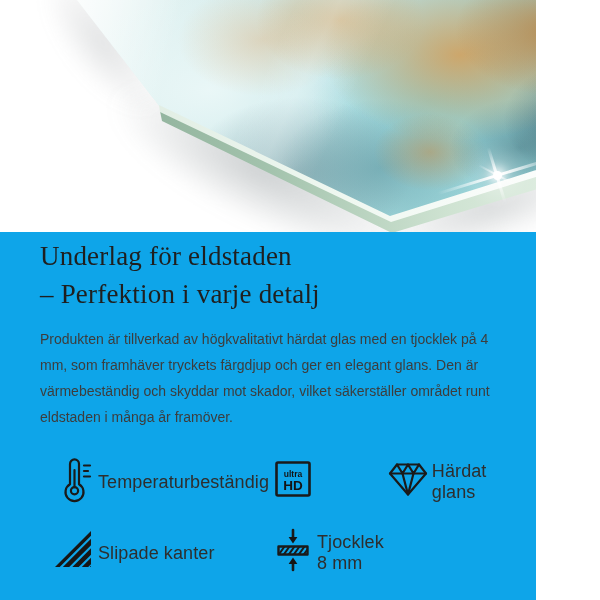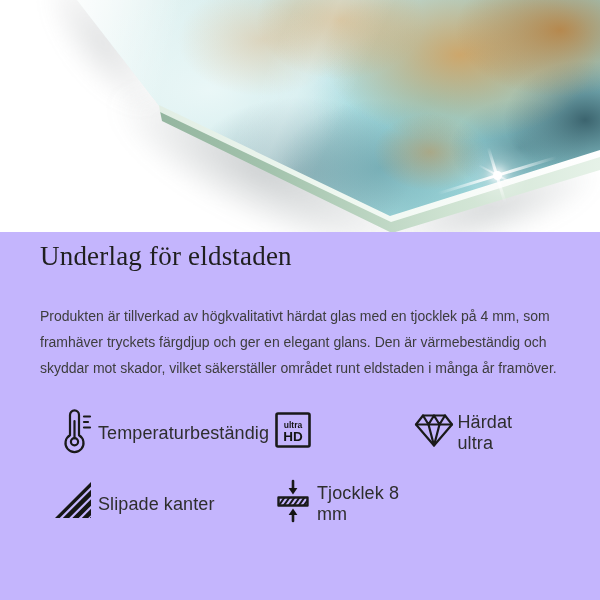--- a/index.html
+++ b/index.html
@@ -4,21 +4,21 @@
 <style>
   :root{
     --teal-light:#bfe8ea; --teal:#59c6cf; --teal-deep:#2f8f9b;
     --slate:#77939c; --slate-dark:#3c5f6a;
     --gold:#d39a55; --gold-deep:#b97f3e;
     --edge-green:#9cbfa9; --ink:#1a1a1a; --text:#3d3d3d;
   }
   *{margin:0;padding:0;box-sizing:border-box;}
   html,body{width:600px;height:600px;background:#fff;}
   body{font-family:"Liberation Sans","DejaVu Sans",sans-serif;color:var(--text);}
-  .page{position:relative;width:600px;height:600px;overflow:hidden;background:#c4b5fd;}
+  .page{position:relative;width:536px;height:600px;overflow:hidden;background:#0ea5e9;}
 
   
   .hero{position:relative;width:600px;height:232px;overflow:hidden;background:#fff;}
   .shadow{position:absolute;pointer-events:none;}
   .shadow-a{left:95px;top:118px;width:330px;height:115px;transform:rotate(26deg);
     background:radial-gradient(closest-side at 50% 45%,rgba(96,106,110,.32),rgba(96,106,110,0));filter:blur(9px);}
   .shadow-b{left:372px;top:168px;width:260px;height:78px;transform:rotate(-17deg);
     background:radial-gradient(closest-side at 45% 45%,rgba(96,106,110,.26),rgba(96,106,110,0));filter:blur(9px);}
   .shadow-c{left:18px;top:8px;width:170px;height:70px;transform:rotate(52deg);
     background:radial-gradient(closest-side at 50% 50%,rgba(120,126,130,.22),rgba(120,126,130,0));filter:blur(8px);}
@@ -57,21 +57,21 @@
   .ray-diag{width:42px;height:2px;left:-21px;top:-1px;transform:rotate(28deg);opacity:.8;
     background:linear-gradient(to right,rgba(255,255,255,0),#fff 50%,rgba(255,255,255,0));}
   .sparkle-core{width:9px;height:9px;left:-4.5px;top:-4.5px;border-radius:50%;background:#fff;
     box-shadow:0 0 10px 3px rgba(255,255,255,.95),0 0 26px 10px rgba(255,255,255,.55);}
 
   
   .content{padding:0 40px;}
   .page-title{margin-top:5px;font-family:"Liberation Serif","DejaVu Serif",serif;
     font-weight:400;font-size:27px;line-height:38px;color:#1f1f1f;letter-spacing:.2px;}
   .page-title span{display:block;}
-  .description{margin-top:28px;max-width:530px;font-size:14px;line-height:26px;color:#3d3d3d;}
+  .description{margin-top:13px;max-width:530px;font-size:14px;line-height:26px;color:#3d3d3d;}
 
   
   .features{margin-top:23px;display:grid;grid-template-columns:repeat(3,1fr);row-gap:21px;padding:0 10px;}
   .feature{display:flex;flex-direction:row;align-items:center;}
   .feature-icon{height:50px;display:flex;align-items:flex-end;justify-content:center;}
   .feature-icon svg{display:block;}
   .feature-label{margin-top:8px;font-size:18px;color:#2e2e2e;letter-spacing:.1px;}
   .icn{stroke:var(--ink);fill:none;stroke-width:2.2;stroke-linecap:round;stroke-linejoin:round;}
   svg text{font-family:"Liberation Sans","DejaVu Sans",sans-serif;fill:#141414;stroke:none;font-weight:700;}
 </style>
@@ -91,20 +91,21 @@
       <span class="ray-main"></span>
         <span class="ray-cross"></span>
       <span class="ray-diag"></span>
         <span class="sparkle-core"></span>
     </div>
   </div>
 
   <div class="content">
     <h1 class="page-title">
       <span>Underlag för eldstaden</span>
+      <span>– Perfektion i varje detalj</span>
     </h1>
     <p class="description">Produkten är tillverkad av högkvalitativt härdat glas med en tjocklek på 4 mm, som framhäver tryckets färgdjup och ger en elegant glans. Den är värmebeständig och skyddar mot skador, vilket säkerställer området runt eldstaden i många år framöver.</p>
 
     <div class="features">
 
       <div class="feature">
         <div class="feature-icon">
           <svg width="48" height="48" viewBox="0 0 48 48" class="icn">
             <path d="M20 9c0-2.6 2-4.6 4.5-4.6S29 6.4 29 9v20.3a9 9 0 1 1-9 0Z"></path>
             <circle cx="24.5" cy="35.8" r="3.6"></circle>
@@ -128,21 +129,21 @@
 
       <div class="feature">
         <div class="feature-icon">
           <svg width="48" height="48" viewBox="0 0 48 48" class="icn" stroke-width="2">
             <path d="M13 9.5h22l7 9L24 39.5 6 18.5Z"></path>
             <path d="M6 18.5h36"></path>
             <path d="M13 9.5l5.5 9L24 9.5l5.5 9L35 9.5"></path>
             <path d="M18.5 18.5 24 39.5l5.5-21"></path>
           </svg>
         </div>
-        <div class="feature-label">Härdat ultra</div>
+        <div class="feature-label">Härdat glans</div>
       </div>
 
       <div class="feature">
         <div class="feature-icon">
           <svg width="48" height="48" viewBox="0 0 48 48">
             <defs>
                 <clipPath id="tri">
                   <path d="M5 41 41 5v36Z"></path>
                 </clipPath>
               </defs>

